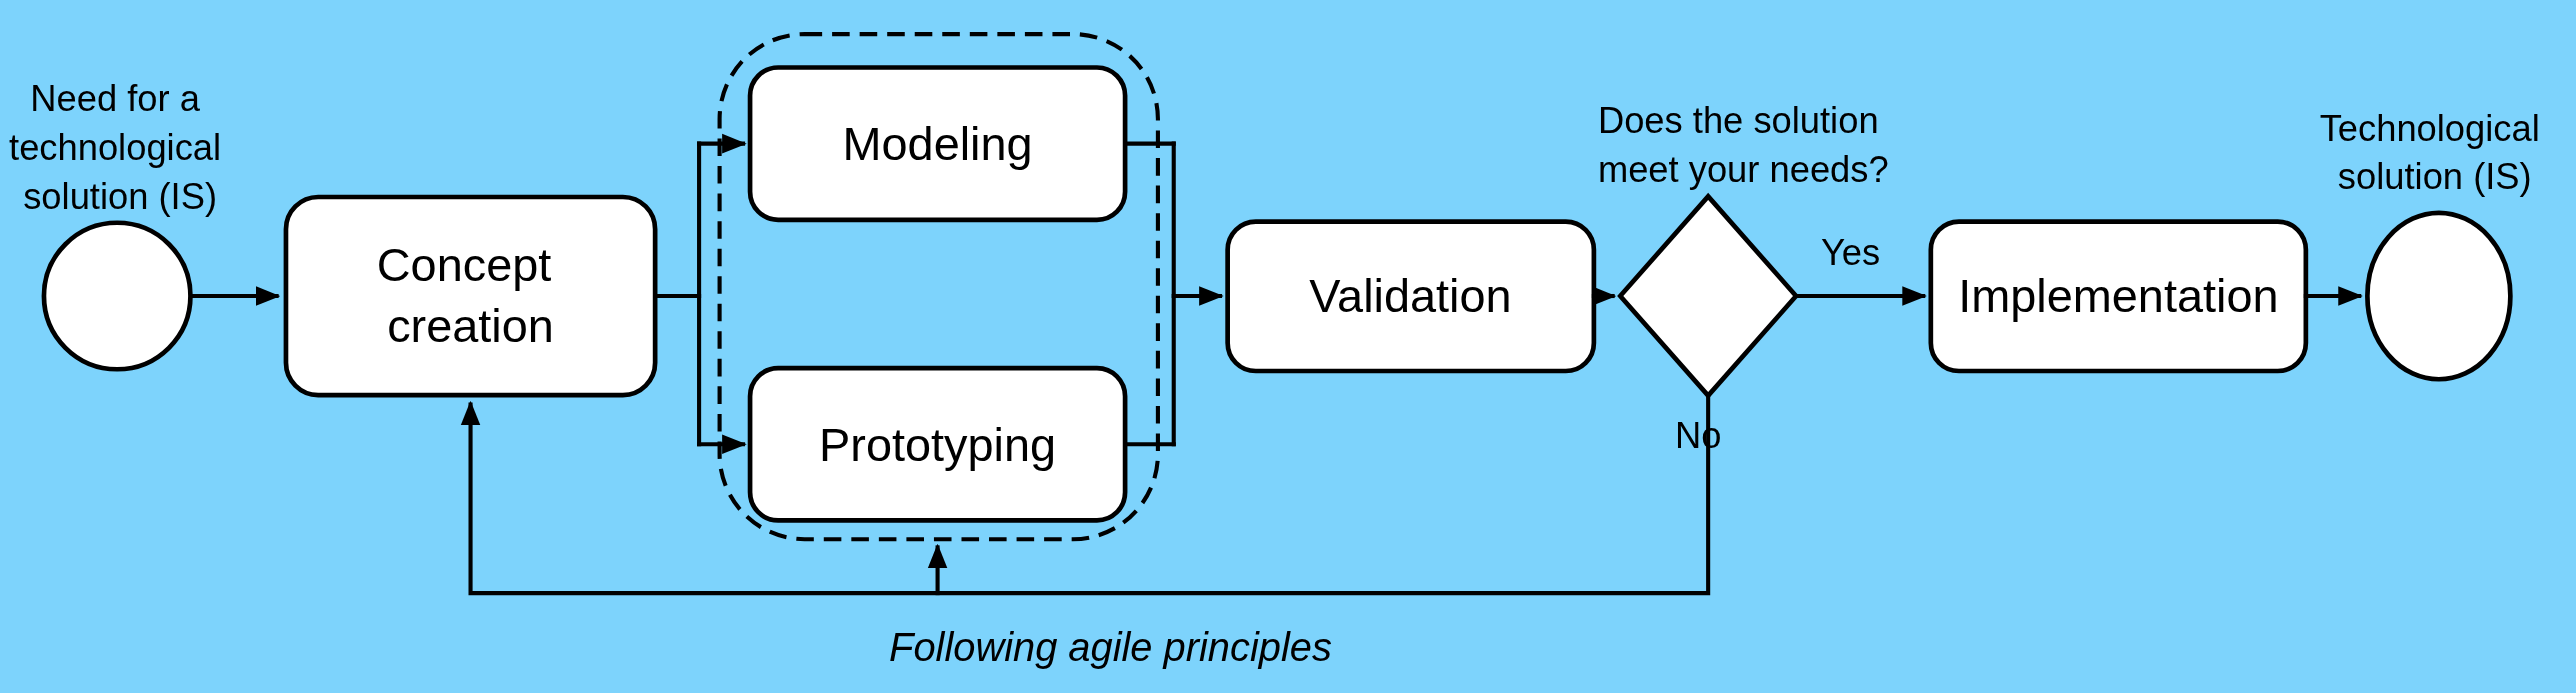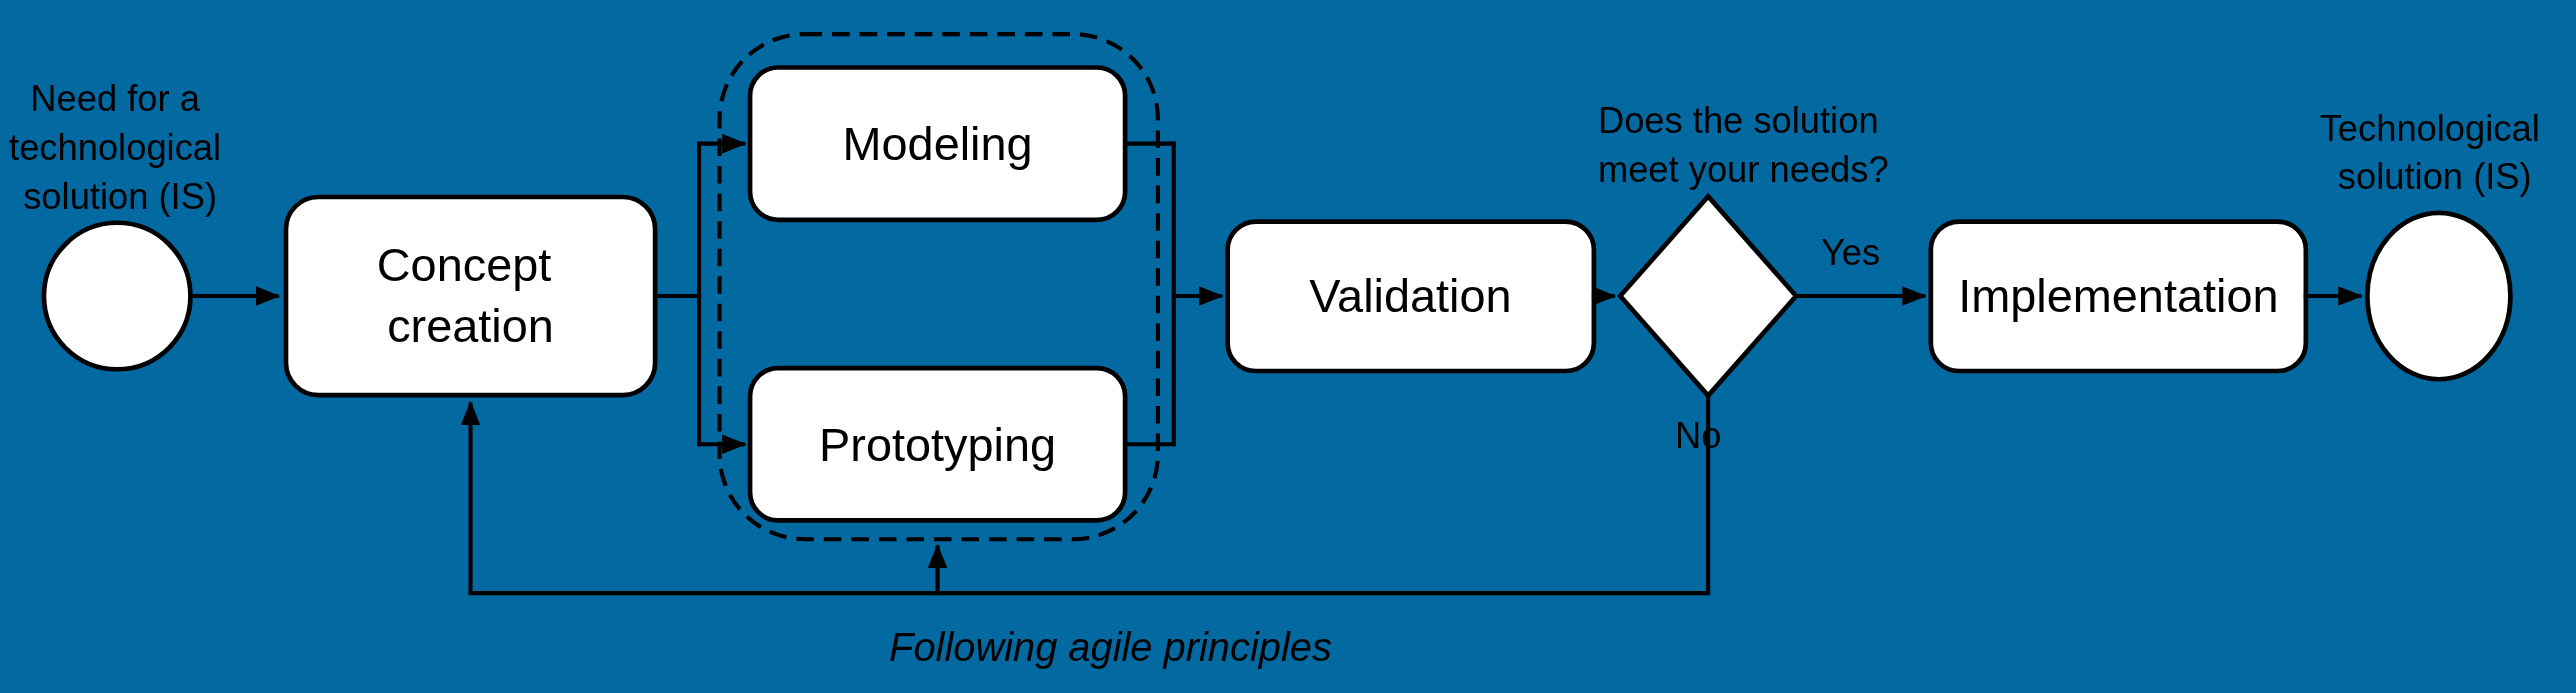--- a/index.html
+++ b/index.html
@@ -7,21 +7,21 @@
     padding: 0;
     background: #ffffff;
     width: 2576px;
     height: 694px;
     overflow: hidden;
   }
   .stage {
     position: relative;
     width: 2576px;
     height: 694px;
-    background: #0369a1;
+    background: #7dd3fc;
   }
   svg {
     display: block;
     width: 100%;
     height: 100%;
     font-family: "Liberation Sans", "DejaVu Sans", sans-serif;
   }
   .ln {
     stroke: #000000;
     stroke-width: 7;

